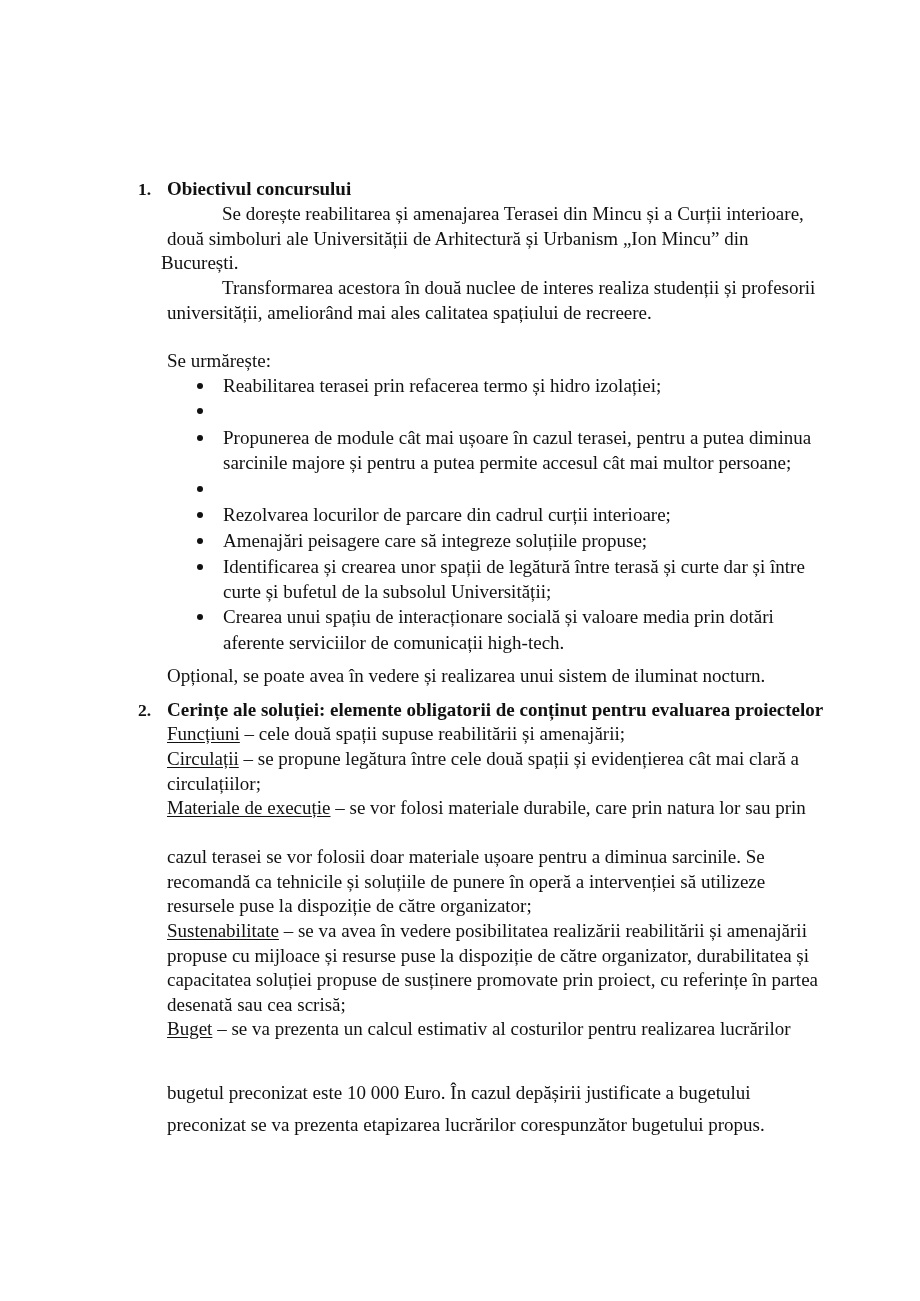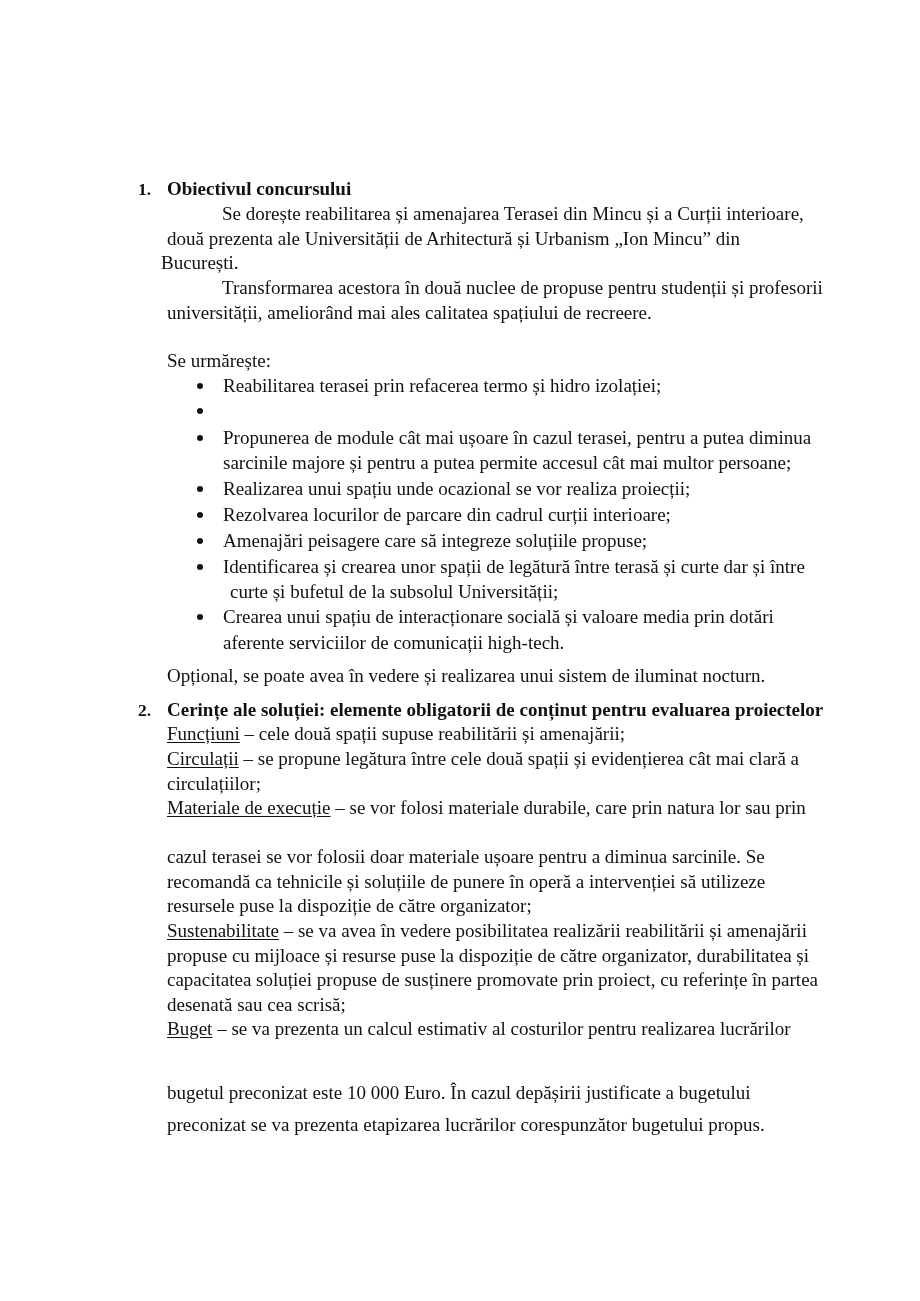--- a/index.html
+++ b/index.html
@@ -22,49 +22,48 @@
 </style>
 </head>
 <body>
 
 <div class="page">
 
   <div class="num" style="left:138px; top:177px;">1.</div>
   <div class="line heading" style="left:167px; top:177px;">Obiectivul concursului</div>
 
   <div class="line" style="left:222px; top:202px;">Se dorește reabilitarea și amenajarea Terasei din Mincu și a Curții interioare,</div>
-  <div class="line" style="left:167px; top:227px;">două prezenta ale Universității de Arhitectură și Urbanism „Ion Mincu” din</div>
+  <div class="line" style="left:167px; top:227px;">două simboluri ale Universității de Arhitectură și Urbanism „Ion Mincu” din</div>
   <div class="line" style="left:161px; top:251px;">București.</div>
 
-  <div class="line" style="left:222px; top:276px;">Transformarea acestora în două nuclee de propuse pentru studenții și profesorii</div>
+  <div class="line" style="left:222px; top:276px;">Transformarea acestora în două nuclee de interes realiza studenții și profesorii</div>
   <div class="line" style="left:167px; top:301px;">universității, ameliorând mai ales calitatea spațiului de recreere.</div>
 
   <div class="line" style="left:167px; top:349px;">Se urmărește:</div>
 
   <div class="bullet-dot" style="left:197px; top:383px;"></div>
   <div class="line" style="left:223px; top:374px;">Reabilitarea terasei prin refacerea termo și hidro izolației;</div>
 
   <div class="bullet-dot" style="left:197px; top:408px;"></div>
 
   <div class="bullet-dot" style="left:197px; top:435px;"></div>
   <div class="line" style="left:223px; top:426px;">Propunerea de module cât mai ușoare în cazul terasei, pentru a putea diminua</div>
   <div class="line" style="left:223px; top:451px;">sarcinile majore și pentru a putea permite accesul cât mai multor persoane;</div>
 
   <div class="bullet-dot" style="left:197px; top:486px;"></div>
-  <div class="line" style="left:223px; top:477px;">Realizarea unui spațiu unde ocazional se vor realiza proiecții;</div>
 
   <div class="bullet-dot" style="left:197px; top:512px;"></div>
   <div class="line" style="left:223px; top:503px;">Rezolvarea locurilor de parcare din cadrul curții interioare;</div>
 
   <div class="bullet-dot" style="left:197px; top:538px;"></div>
   <div class="line" style="left:223px; top:529px;">Amenajări peisagere care să integreze soluțiile propuse;</div>
 
   <div class="bullet-dot" style="left:197px; top:564px;"></div>
   <div class="line" style="left:223px; top:555px;">Identificarea și crearea unor spații de legătură între terasă și curte dar și între</div>
-  <div class="line" style="left:223px; top:580px;margin-left:7px;">curte și bufetul de la subsolul Universității;</div>
+  <div class="line" style="left:223px; top:580px;">curte și bufetul de la subsolul Universității;</div>
 
   <div class="bullet-dot" style="left:197px; top:614px;"></div>
   <div class="line" style="left:223px; top:605px;">Crearea unui spațiu de interacționare socială și valoare media prin dotări</div>
   <div class="line" style="left:223px; top:631px;">aferente serviciilor de comunicații high-tech.</div>
 
   <div class="line" style="left:167px; top:664px;">Opțional, se poate avea în vedere și realizarea unui sistem de iluminat nocturn.</div>
 
   <div class="num" style="left:138px; top:698px;">2.</div>
   <div class="line heading" style="left:167px; top:698px;">Cerințe ale soluției: elemente obligatorii de conținut pentru evaluarea proiectelor</div>
 

